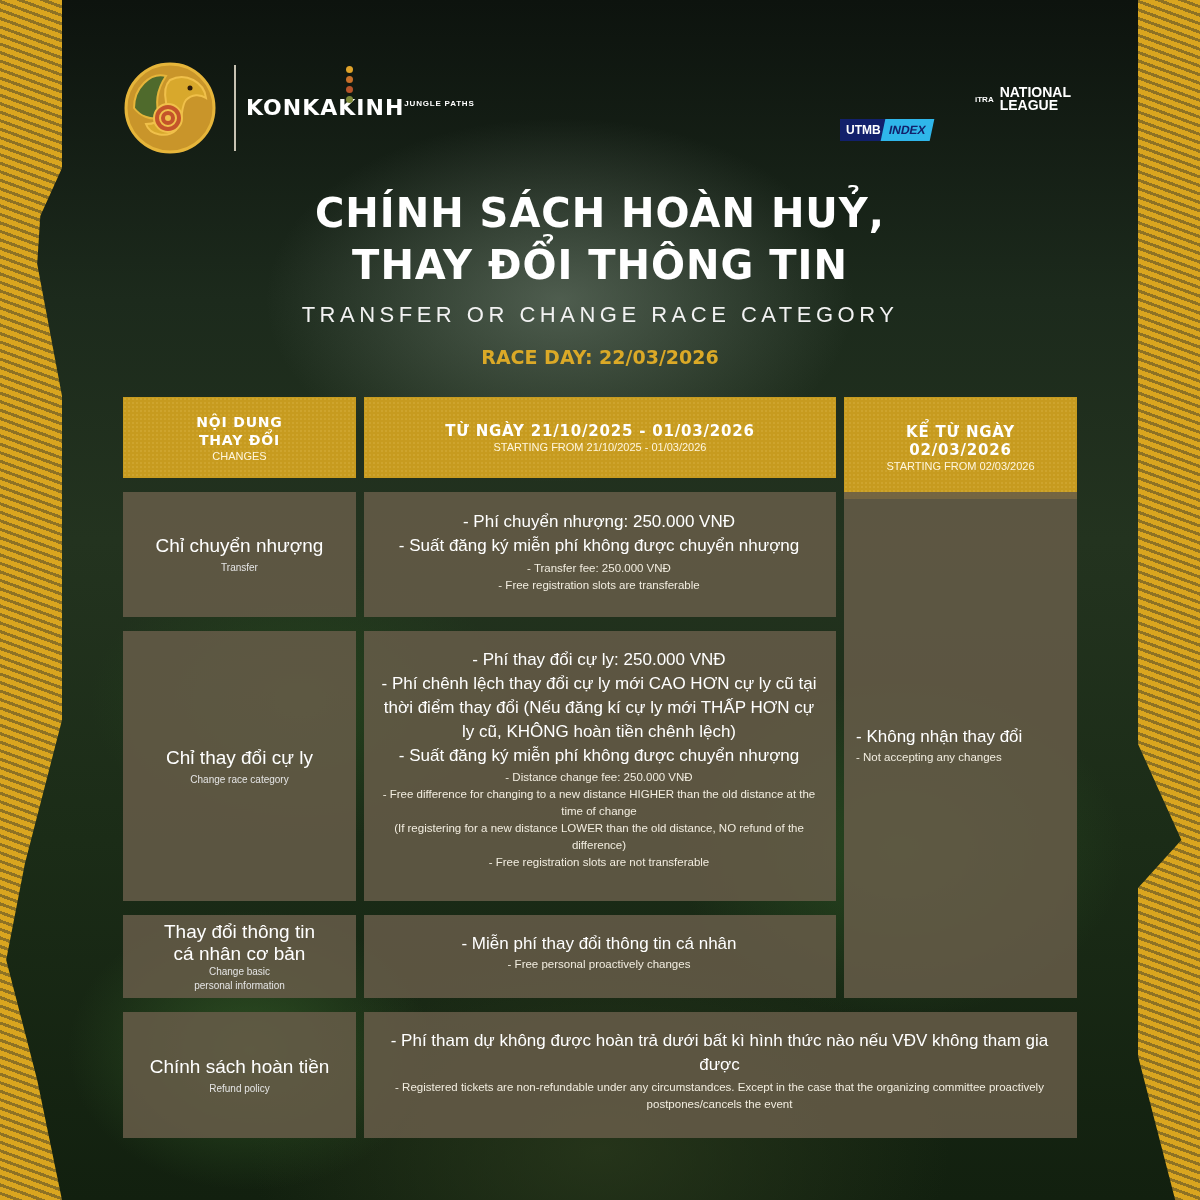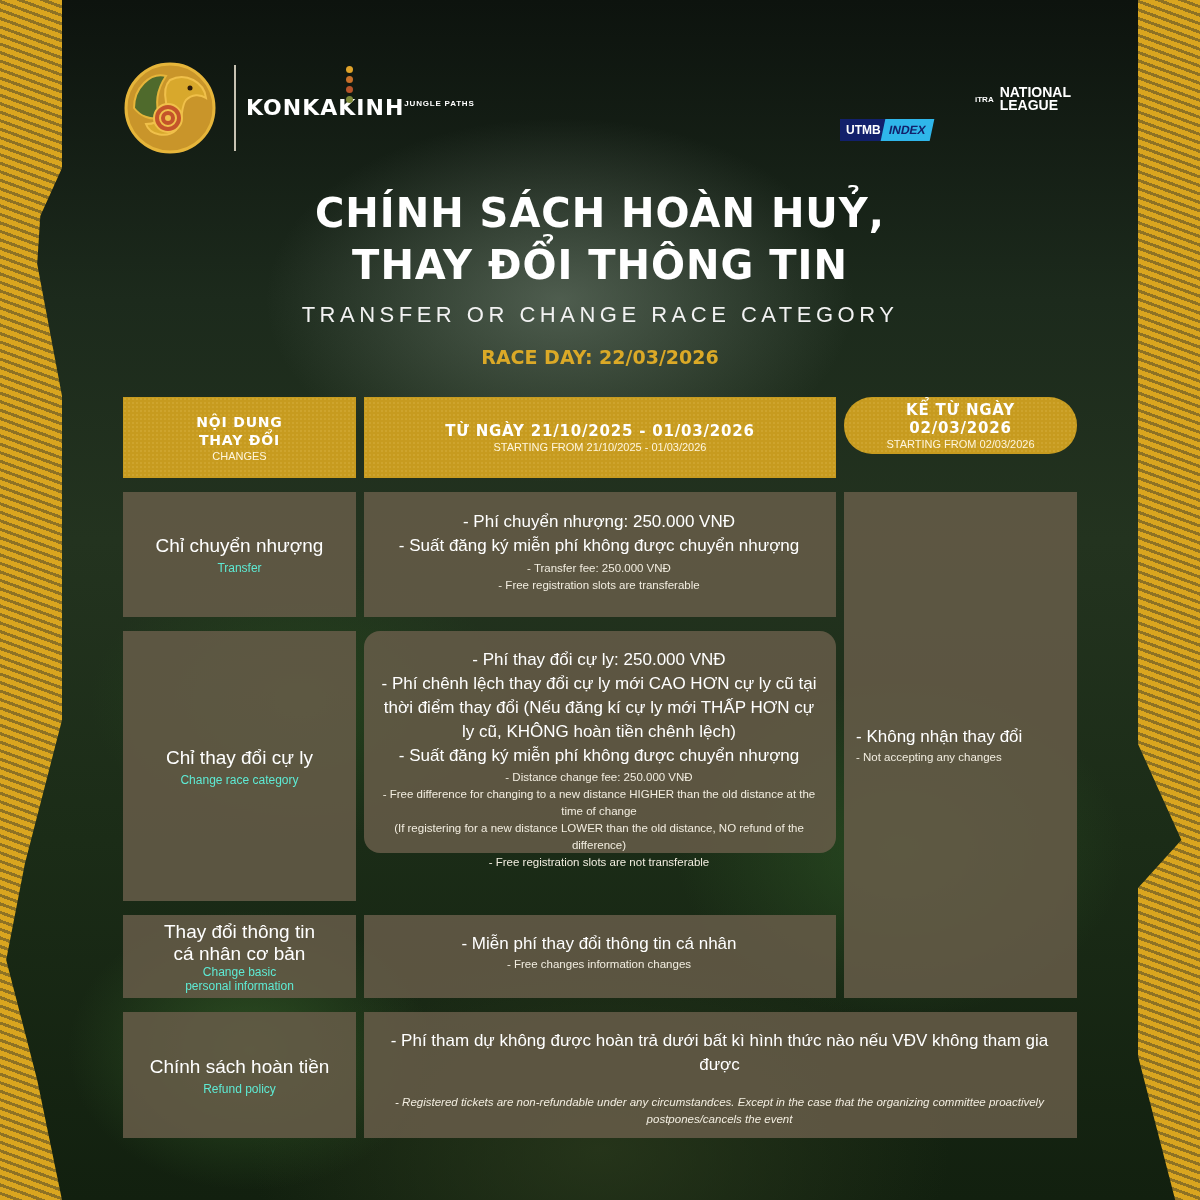--- a/index.html
+++ b/index.html
@@ -59,21 +59,21 @@
     background-image: radial-gradient(rgba(255,230,150,0.12) 1px, transparent 1px);
     background-size: 4px 4px;
     display: flex; flex-direction: column; align-items: center; justify-content: center; text-align: center;
   }
   .hdr-main { font-family: "DejaVu Sans", sans-serif; font-weight: 700; font-size: 14px; color: #ffffff; letter-spacing: 0.8px; line-height: 18px; }
   .hdr-sub { font-size: 11px; color: #fff6de; line-height: 14px; }
 
   .box { background: rgba(102, 92, 72, 0.86); text-align: center; }
   .label-cell { display: flex; flex-direction: column; align-items: center; justify-content: center; text-align: center; }
   .label-main { font-size: 19px; color: #ffffff; line-height: 23px; }
-  .label-sub { font-size: 12px; color: #5eead4; line-height: 14px; margin-top: 4px; }
+  .label-sub { font-size: 10px; color: #e5e5e5; line-height: 14px; margin-top: 4px; }
 
   .content-cell { padding: 18px 14px 0 12px; }
   .vn { font-size: 17px; line-height: 24px; color: #ffffff; }
   .en { font-size: 11.5px; line-height: 17px; color: #f2ede0; }
 </style>
 </head>
 <body>
 
 <div class="bg"></div>
 <div class="band-left-curve"></div>
@@ -123,21 +123,21 @@
 
 <div class="cell hdr" style="left:123px; top:397px; width:233px; height:81px;">
   <span class="hdr-main">NỘI DUNG</span>
   <span class="hdr-main">THAY ĐỔI</span>
   <span class="hdr-sub">CHANGES</span>
 </div>
 <div class="cell hdr" style="left:364px; top:397px; width:472px; height:81px;">
   <span class="hdr-main" style="font-size:15px;">TỪ NGÀY 21/10/2025 - 01/03/2026</span>
   <span class="hdr-sub">STARTING FROM 21/10/2025 - 01/03/2026</span>
 </div>
-<div class="cell hdr" style="left:844px; top:397px; width:233px; height:57px;border-radius:28px;">
+<div class="cell hdr" style="left:844px; top:397px; width:233px; height:102px;">
   <span class="hdr-main" style="font-size:15px;">KỂ TỪ NGÀY</span>
   <span class="hdr-main" style="font-size:15px;">02/03/2026</span>
   <span class="hdr-sub">STARTING FROM 02/03/2026</span>
 </div>
 
 <div class="cell box label-cell" style="left:123px; top:492px; width:233px; height:125px;">
   <span class="label-main">Chỉ chuyển nhượng</span>
   <span class="label-sub">Transfer</span>
 </div>
 <div class="cell box content-cell" style="left:364px; top:492px; width:472px; height:125px; padding-top:18px;">
@@ -149,41 +149,41 @@
 
 <div class="cell box label-cell" style="left:844px; top:492px; width:233px; height:506px; align-items:flex-start; text-align:left; padding-left:12px;">
   <span class="vn">- Không nhận thay đổi</span>
   <span class="en">- Not accepting any changes</span>
 </div>
 
 <div class="cell box label-cell" style="left:123px; top:631px; width:233px; height:270px;">
   <span class="label-main">Chỉ thay đổi cự ly</span>
   <span class="label-sub">Change race category</span>
 </div>
-<div class="cell box content-cell" style="left:364px; top:631px; width:472px; height:222px; padding-top:17px;border-radius:16px;">
+<div class="cell box content-cell" style="left:364px; top:631px; width:472px; height:270px; padding-top:17px;">
   <div class="vn">- Phí thay đổi cự ly: 250.000 VNĐ</div>
   <div class="vn">- Phí chênh lệch thay đổi cự ly mới CAO HƠN cự ly cũ tại thời điểm thay đổi (Nếu đăng kí cự ly mới THẤP HƠN cự ly cũ, KHÔNG hoàn tiền chênh lệch)</div>
   <div class="vn">- Suất đăng ký miễn phí không được chuyển nhượng</div>
   <div class="en" style="margin-top:1px;">- Distance change fee: 250.000 VNĐ</div>
   <div class="en">- Free difference for changing to a new distance HIGHER than the old distance at the time of change</div>
   <div class="en">(If registering for a new distance LOWER than the old distance, NO refund of the difference)</div>
   <div class="en">- Free registration slots are not transferable</div>
 </div>
 
 <div class="cell box label-cell" style="left:123px; top:915px; width:233px; height:83px;">
   <span class="label-main" style="line-height:22px;">Thay đổi thông tin</span>
   <span class="label-main" style="line-height:22px;text-align:center;">cá nhân cơ bản</span>
   <span class="label-sub" style="margin-top:0;">Change basic</span>
   <span class="label-sub" style="margin-top:0;">personal information</span>
 </div>
 <div class="cell box content-cell" style="left:364px; top:915px; width:472px; height:83px; padding-top:17px;">
   <div class="vn">- Miễn phí thay đổi thông tin cá nhân</div>
-  <div class="en">- Free changes information changes</div>
+  <div class="en">- Free personal proactively changes</div>
 </div>
 
 <div class="cell box label-cell" style="left:123px; top:1012px; width:233px; height:126px;">
   <span class="label-main">Chính sách hoàn tiền</span>
   <span class="label-sub">Refund policy</span>
 </div>
 <div class="cell box content-cell" style="left:364px; top:1012px; width:713px; height:126px; padding-top:17px;">
   <div class="vn">- Phí tham dự không được hoàn trả dưới bất kì hình thức nào nếu VĐV không tham gia được</div>
-  <div class="en" style="margin-top:17px;font-style:italic;">- Registered tickets are non-refundable under any circumstandces. Except in the case that the organizing committee proactively postpones/cancels the event</div>
+  <div class="en" style="margin-top:2px;">- Registered tickets are non-refundable under any circumstandces. Except in the case that the organizing committee proactively postpones/cancels the event</div>
 </div>
 
 </body></html>

